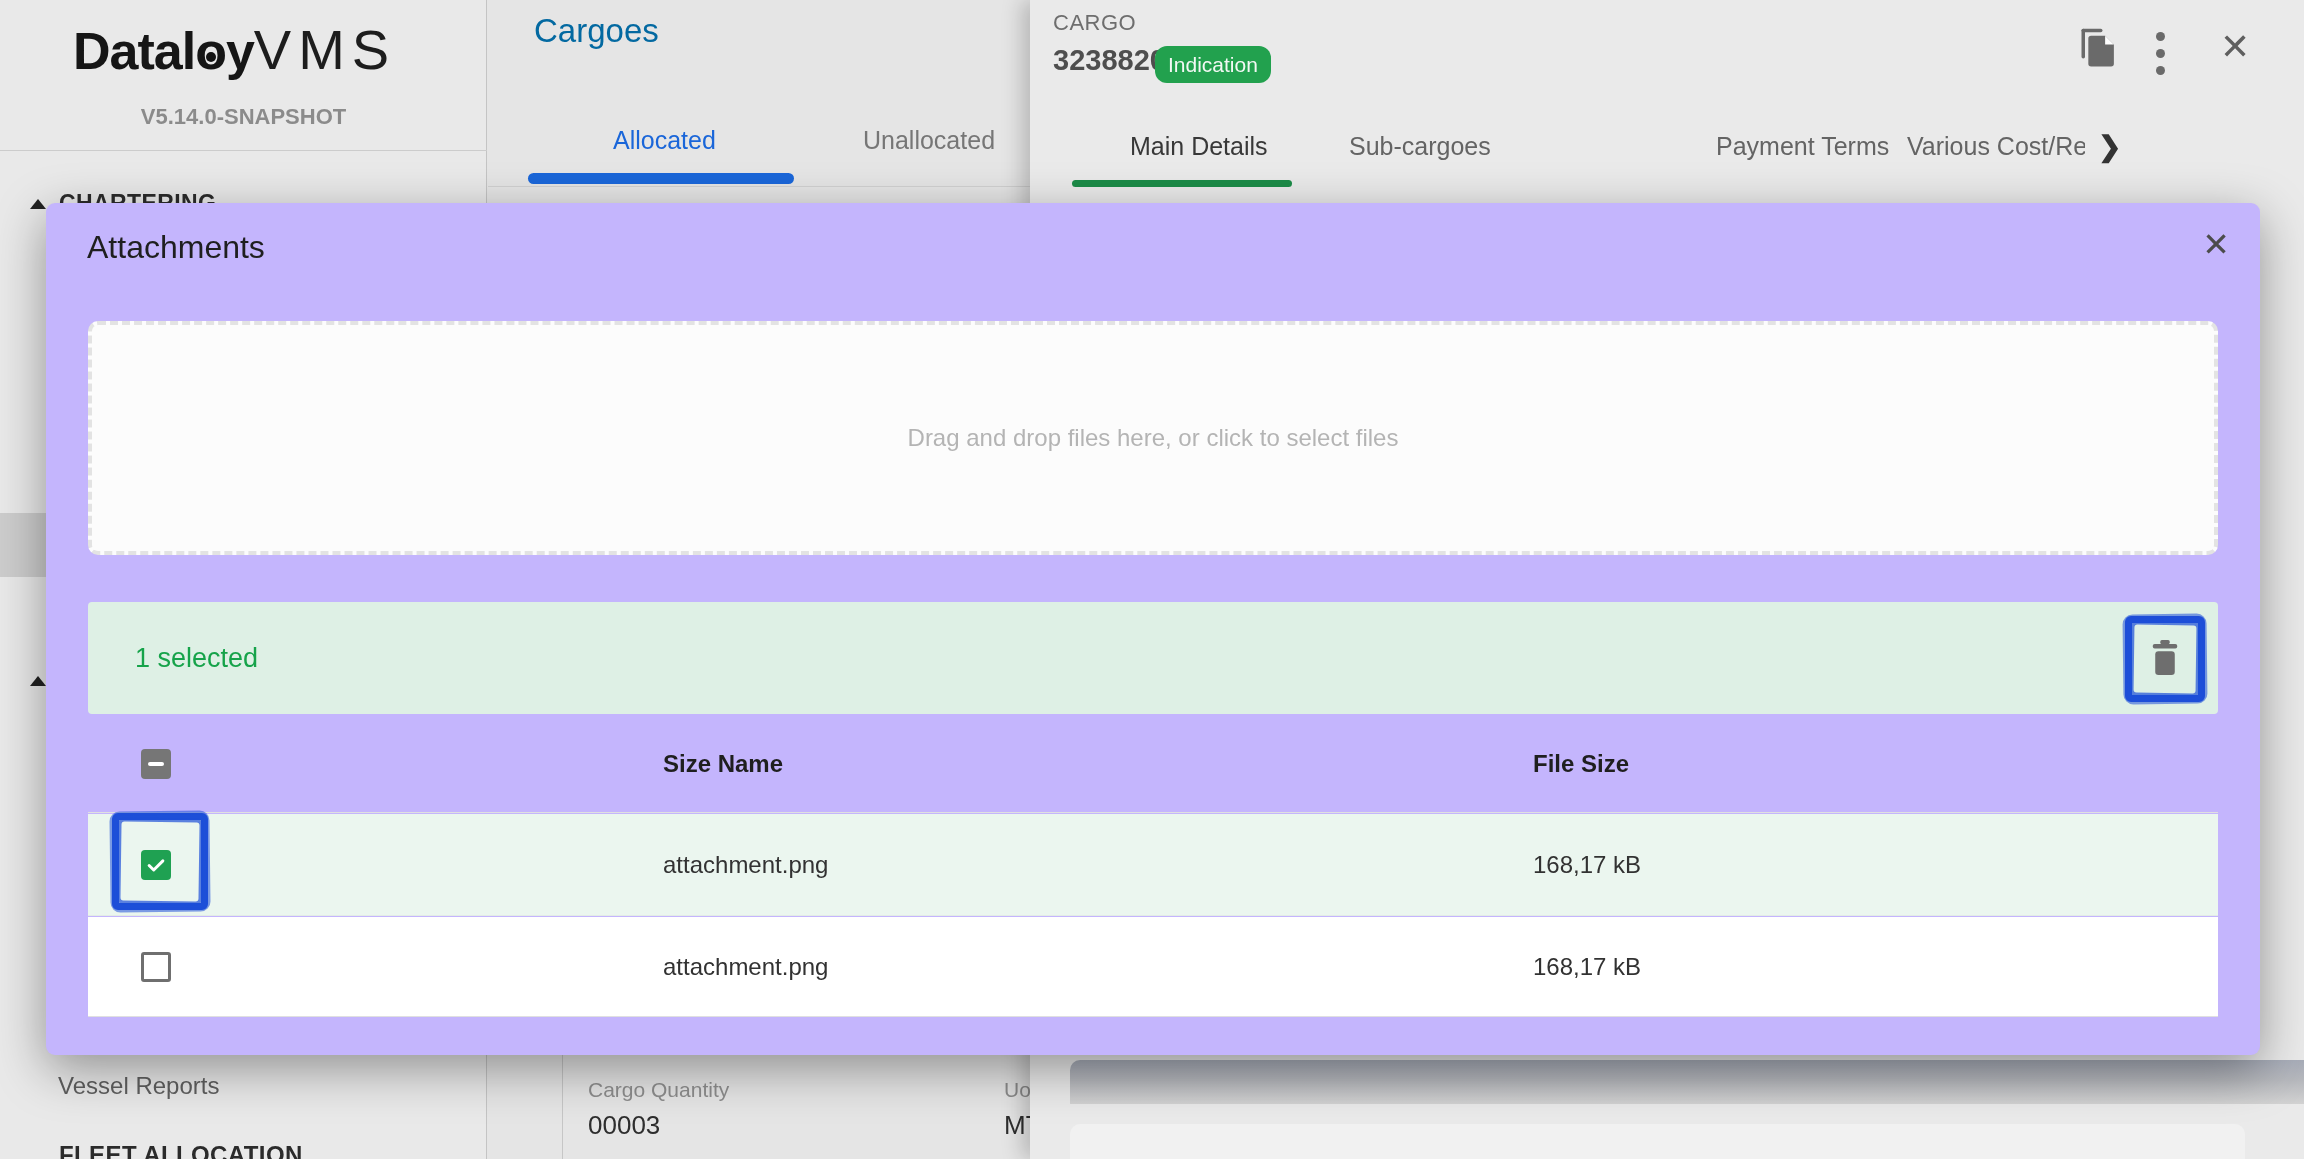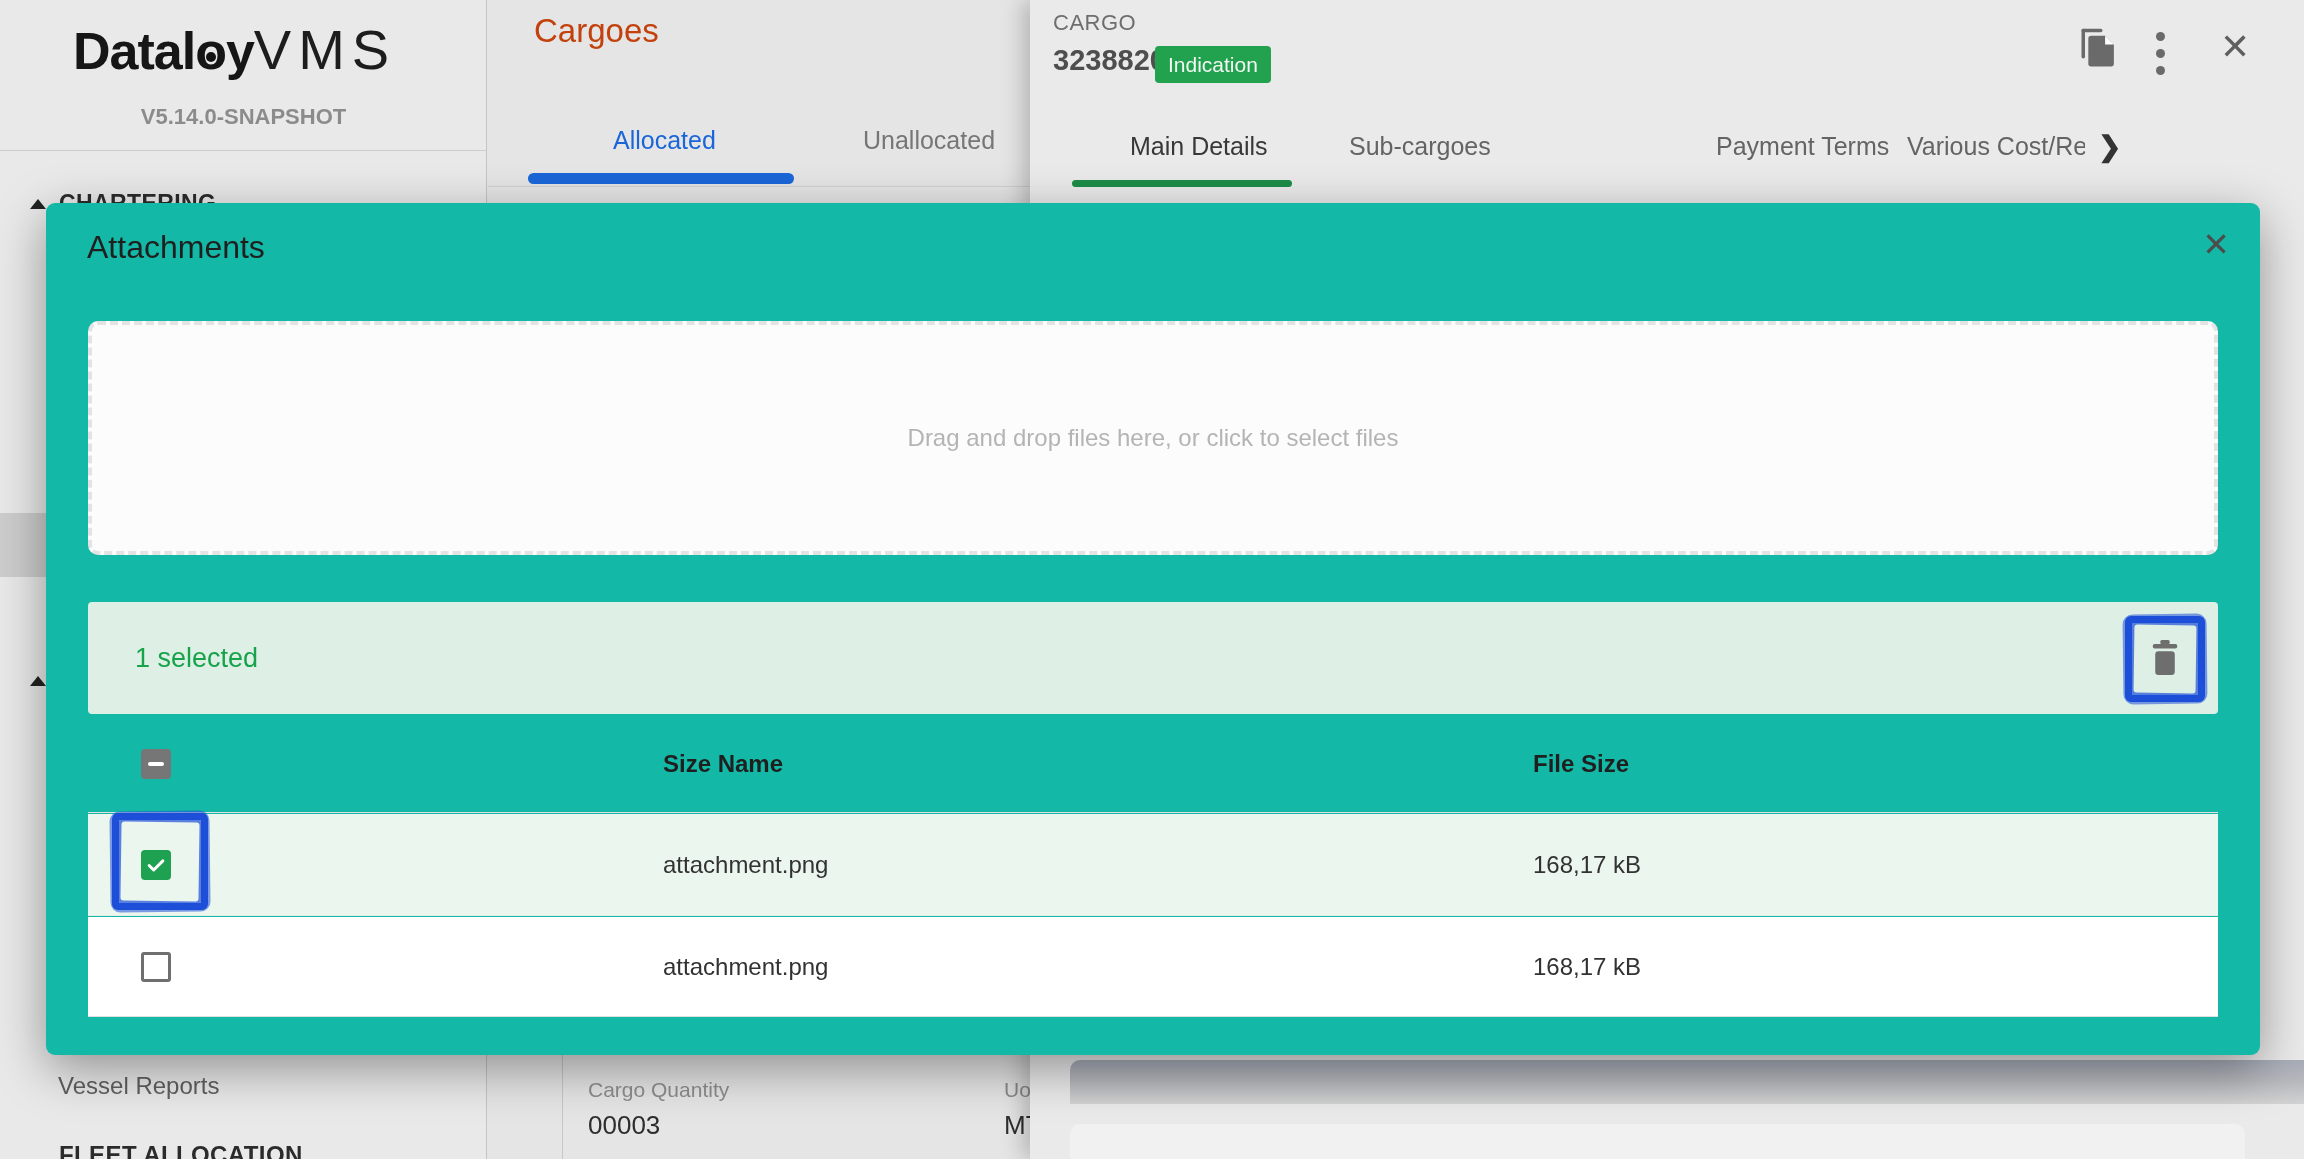--- a/index.html
+++ b/index.html
@@ -24,63 +24,63 @@
   .caret1{left:30px;top:199px;}
   .caret2{left:30px;top:676px;}
   .side-section{position:absolute;left:59px;font-size:23px;font-weight:700;color:#2b2b2b;letter-spacing:.4px;}
   .sec-chartering{top:190px;}
   .sec-fleet{top:1141px;font-size:24px;}
   .side-band{position:absolute;left:0;top:513px;width:487px;height:64px;background:#cdcdcd;}
   .side-item{position:absolute;left:58px;top:1072px;font-size:24px;color:#5f5f5f;}
 
   
   .main{position:absolute;left:488px;top:0;width:542px;height:1159px;background:#e5e5e5;z-index:1;}
-  .main-title{position:absolute;left:46px;top:12px;font-size:33px;color:#c2410c;font-weight:400;}
+  .main-title{position:absolute;left:46px;top:12px;font-size:33px;color:#0369a1;font-weight:400;}
   .tab-blue{position:absolute;top:126px;font-size:25px;font-weight:400;}
   .tab-allocated{left:125px;color:#1a66d9;}
   .tab-unallocated{left:375px;color:#767676;white-space:nowrap;}
   .blue-indicator{position:absolute;left:40px;top:173px;width:266px;height:11px;
                   border-radius:6px;background:#1a66d9;}
   .tabs-line{position:absolute;left:0;top:186px;width:542px;height:1px;background:#d2d2d2;}
   .qty-card-edge{position:absolute;left:74px;top:1054px;width:1px;height:105px;background:#c6c6c6;}
   .field-label{position:absolute;font-size:21px;color:#8d8d8d;}
   .field-value{position:absolute;font-size:26px;color:#2e2e2e;}
   .lbl-qty{left:100px;top:1078px;}
   .val-qty{left:100px;top:1110px;}
   .lbl-uom{left:516px;top:1078px;}
   .val-uom{left:516px;top:1110px;font-weight:400;}
 
   
   .panel{position:absolute;left:1030px;top:0;width:1274px;height:1159px;background:#eaeaea;
          box-shadow:-8px 0 20px rgba(0,0,0,.20);z-index:2;}
   .panel-label{position:absolute;left:23px;top:10px;font-size:22px;color:#6e6e6e;letter-spacing:.5px;}
   .panel-id{position:absolute;left:23px;top:44px;font-size:29px;font-weight:700;color:#4e4e4e;}
   .badge{position:absolute;left:125px;top:46px;height:37px;line-height:37px;padding:0 13px;
-         border-radius:4px;background:#22a14e;color:#f2f8f4;font-size:21px;}
+         border-radius:12px;background:#22a14e;color:#f2f8f4;font-size:21px;}
   .panel-tab{position:absolute;top:132px;font-size:25px;color:#646464;white-space:nowrap;}
   .panel-tab.active{color:#383838;}
   .pt-main{left:100px;}
   .pt-sub{left:319px;}
   .pt-pay{left:686px;}
   .pt-various{left:877px;max-width:178px;overflow:hidden;}
   .green-indicator{position:absolute;left:42px;top:180px;width:220px;height:7px;
                    border-radius:4px;background:#1c8c48;}
   .chevron-right{position:absolute;left:1068px;top:130px;font-size:28px;font-weight:700;color:#333;}
   .icon-btn{position:absolute;cursor:pointer;}
   .copy-icn{left:1048px;top:24px;width:42px;height:46px;}
   .kebab{left:1124px;top:32px;width:12px;height:52px;}
   .kebab i{display:block;width:9px;height:9px;border-radius:50%;background:#6a6a6a;margin:0 auto 8px;}
   .panel-close{left:1190px;top:26px;font-size:36px;color:#5f5f5f;font-weight:400;}
   .panel-band{position:absolute;left:40px;top:1060px;width:1234px;height:44px;border-radius:10px 0 0 0;
               background:linear-gradient(180deg,#a8adb9 0%,#b6b8bd 45%,#d2d2d2 100%);}
   .panel-card{position:absolute;left:40px;top:1124px;width:1175px;height:35px;
               border-radius:10px 10px 0 0;background:#f1f1f1;}
 
   
-  .modal{position:absolute;left:46px;top:203px;width:2214px;height:852px;background:#14b8a6;
+  .modal{position:absolute;left:46px;top:203px;width:2214px;height:852px;background:#c4b5fd;
          border-radius:9px;box-shadow:0 14px 50px rgba(0,0,0,.38);z-index:10;}
   .modal-title{position:absolute;left:41px;top:26px;font-size:32px;color:#1f1f1f;font-weight:400;}
   .modal-close{position:absolute;right:30px;top:22px;font-size:33px;color:#4c4c4c;cursor:pointer;}
   .dropzone{position:absolute;left:42px;right:42px;top:118px;height:234px;background:#fcfcfc;
             border:4px dashed #e3e3e3;border-radius:10px;display:flex;align-items:center;justify-content:center;}
   .dropzone-text{font-size:24px;color:#b4b4b4;}
   .sel-bar{position:absolute;left:42px;right:42px;top:399px;height:112px;background:#def0e5;border-radius:4px;}
   .sel-text{position:absolute;left:47px;top:0;height:112px;display:flex;align-items:center;
             font-size:27px;color:#16a34a;}
   .trash-btn{position:absolute;right:25px;top:28px;width:56px;height:56px;display:flex;

